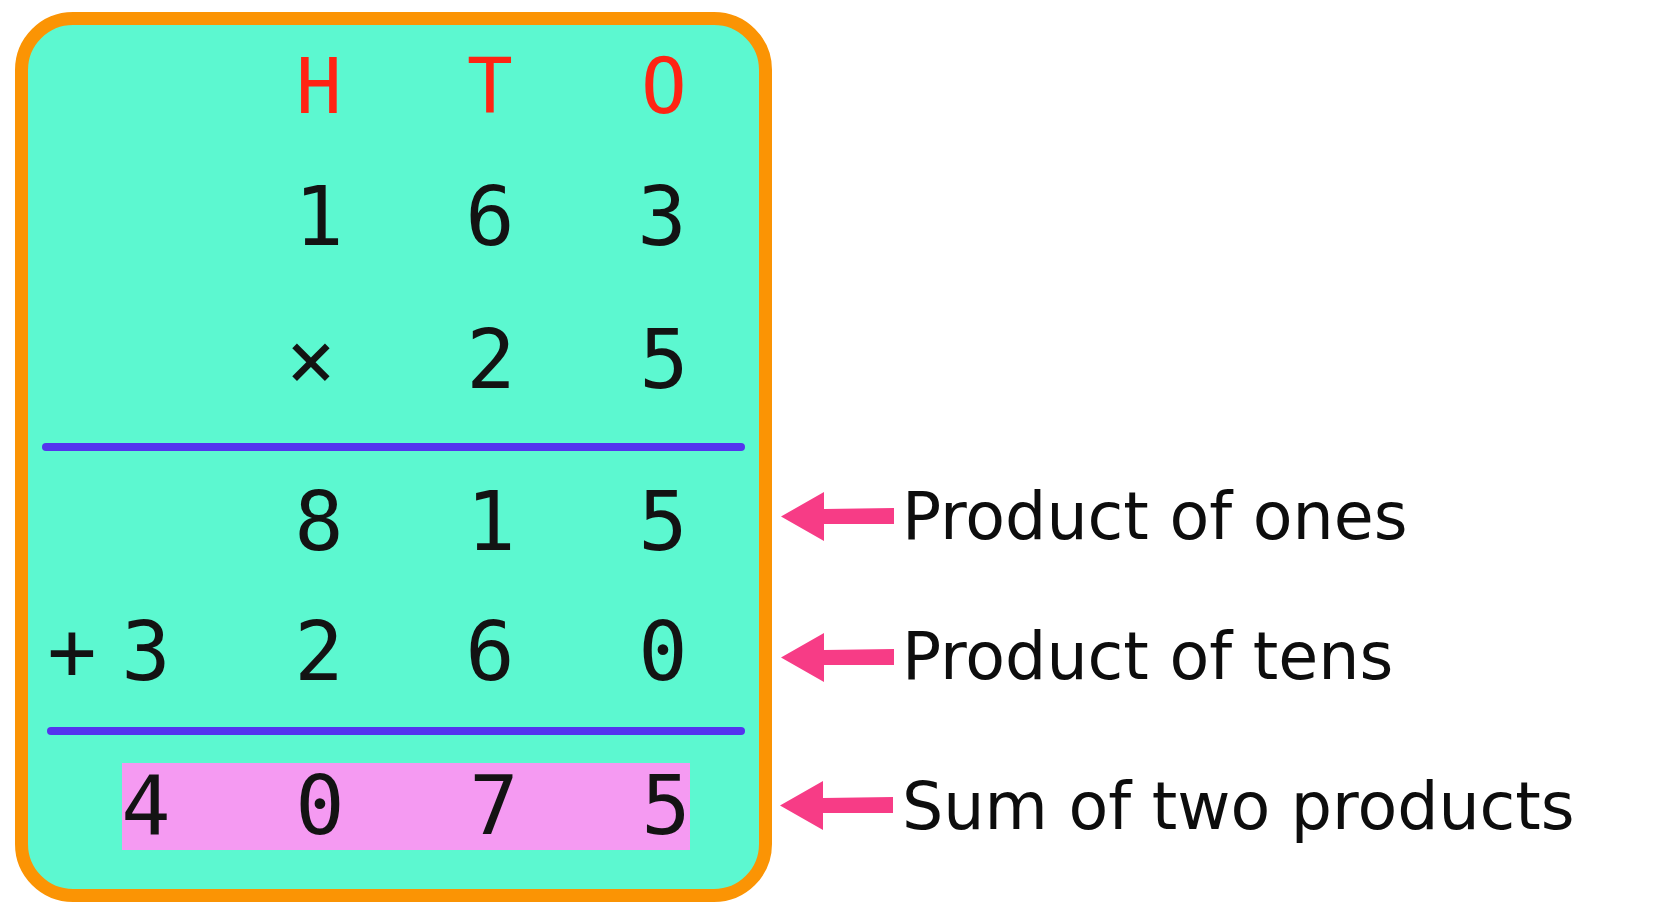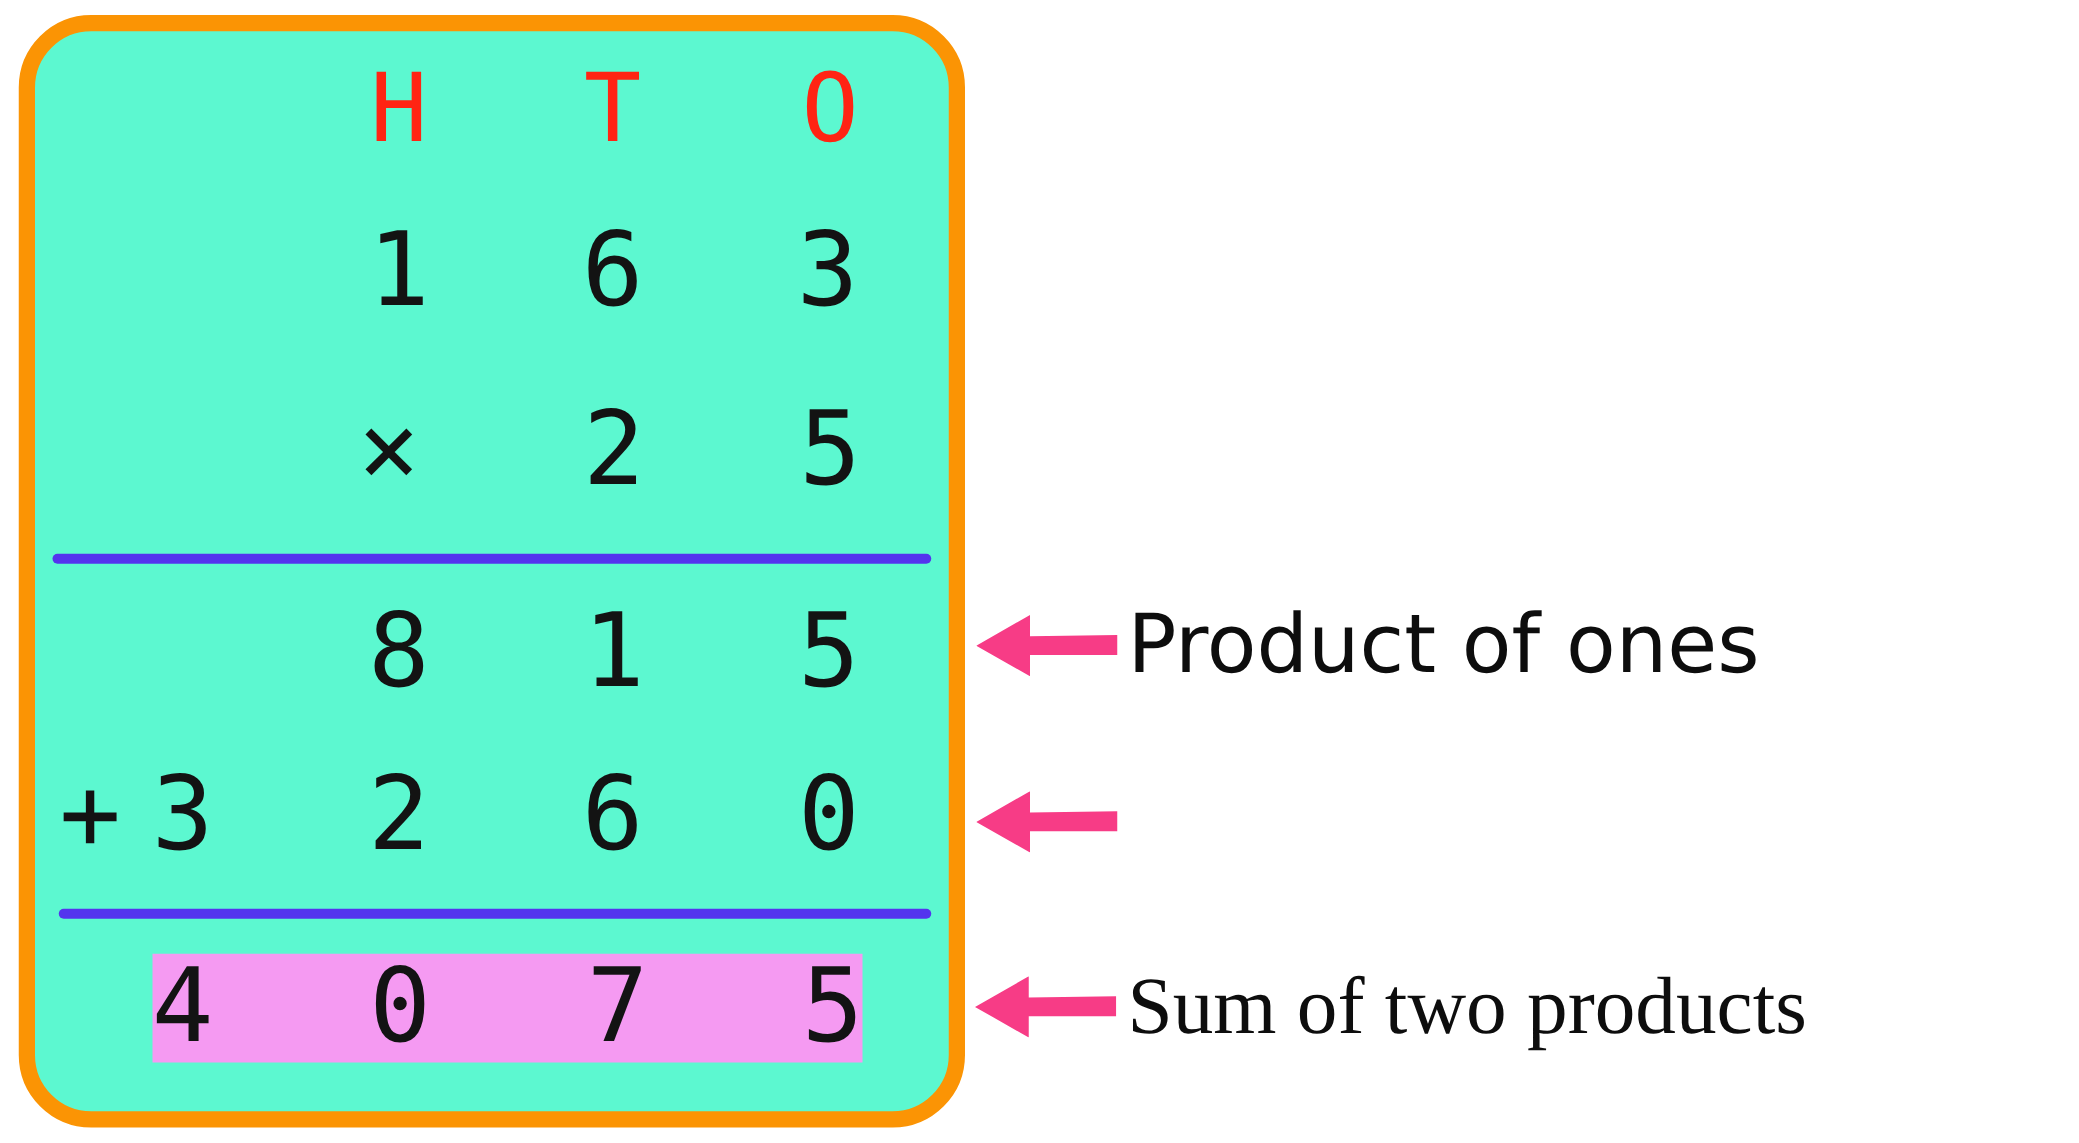--- a/index.html
+++ b/index.html
@@ -129,15 +129,16 @@
         <polygon points="0,24.5 43,0 43,17 113,16 113,32 43,32 43,49" fill="#F73C86"></polygon>
       </svg>
   </div>
   <div class="arrow" style="left:780px; top:781px;">
     <svg viewBox="0 0 113 49" xmlns="http://www.w3.org/2000/svg">
         <polygon points="0,24.5 43,0 43,17 113,16 113,32 43,32 43,49" fill="#F73C86"></polygon>
       </svg>
   </div>
 
   <div class="annotation" style="top:516px;">Product of ones</div>
-  <div class="annotation" style="top:806px;font-family:Liberation Serif, serif;">Sum of two products</div>
+  <div class="annotation" style="top:656px;">Product of tens</div>
+  <div class="annotation" style="top:806px;">Sum of two products</div>
 
 </div>
 
 </body></html>

